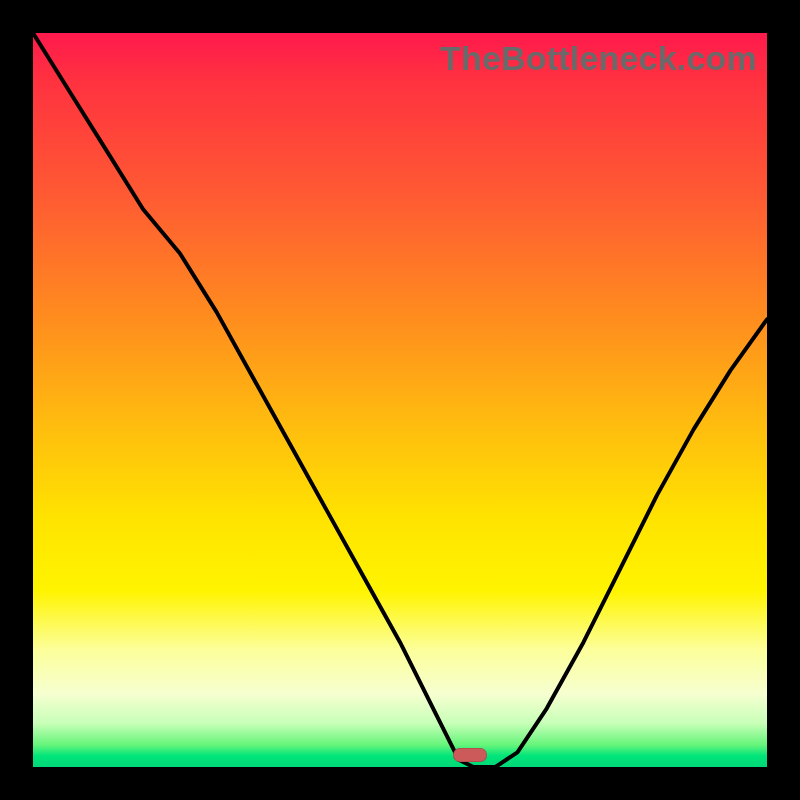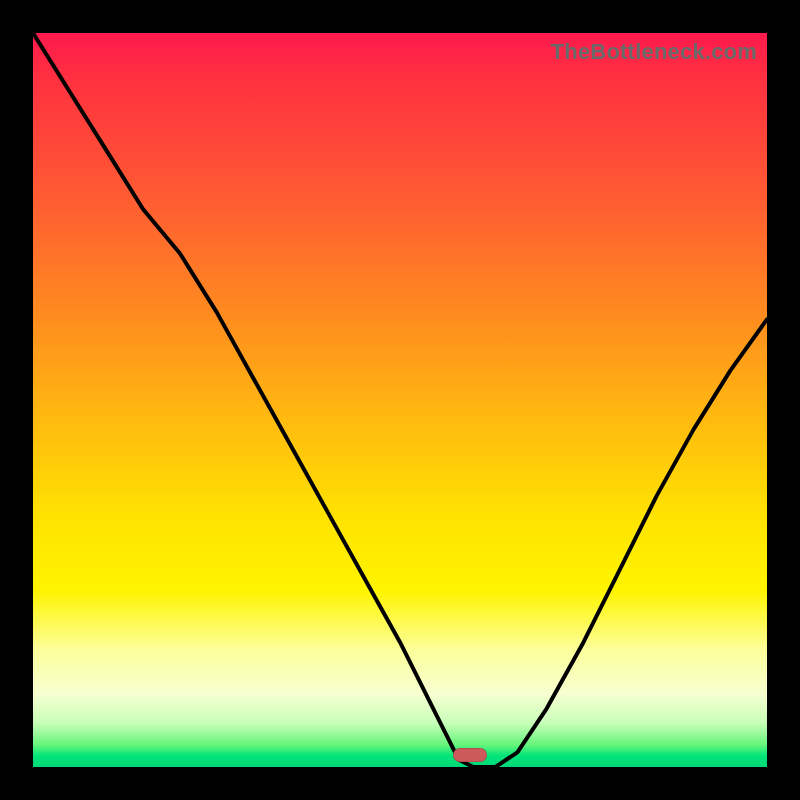--- a/index.html
+++ b/index.html
@@ -41,21 +41,21 @@
       #66f57a 97%,
       #00e47a 98.5%,
       #00d877 100%
     );
   }
   .watermark {
     position: absolute;
     top: 6px;
     right: 10px;
     color: #6a6a6a;
-    font-size: 22px;
+    font-size: 34px;
     font-weight: 600;
     letter-spacing: 0.2px;
     user-select: none;
   }
   svg.curve {
     position: absolute;
     top: 0;
     left: 0;
   }
   .marker {

